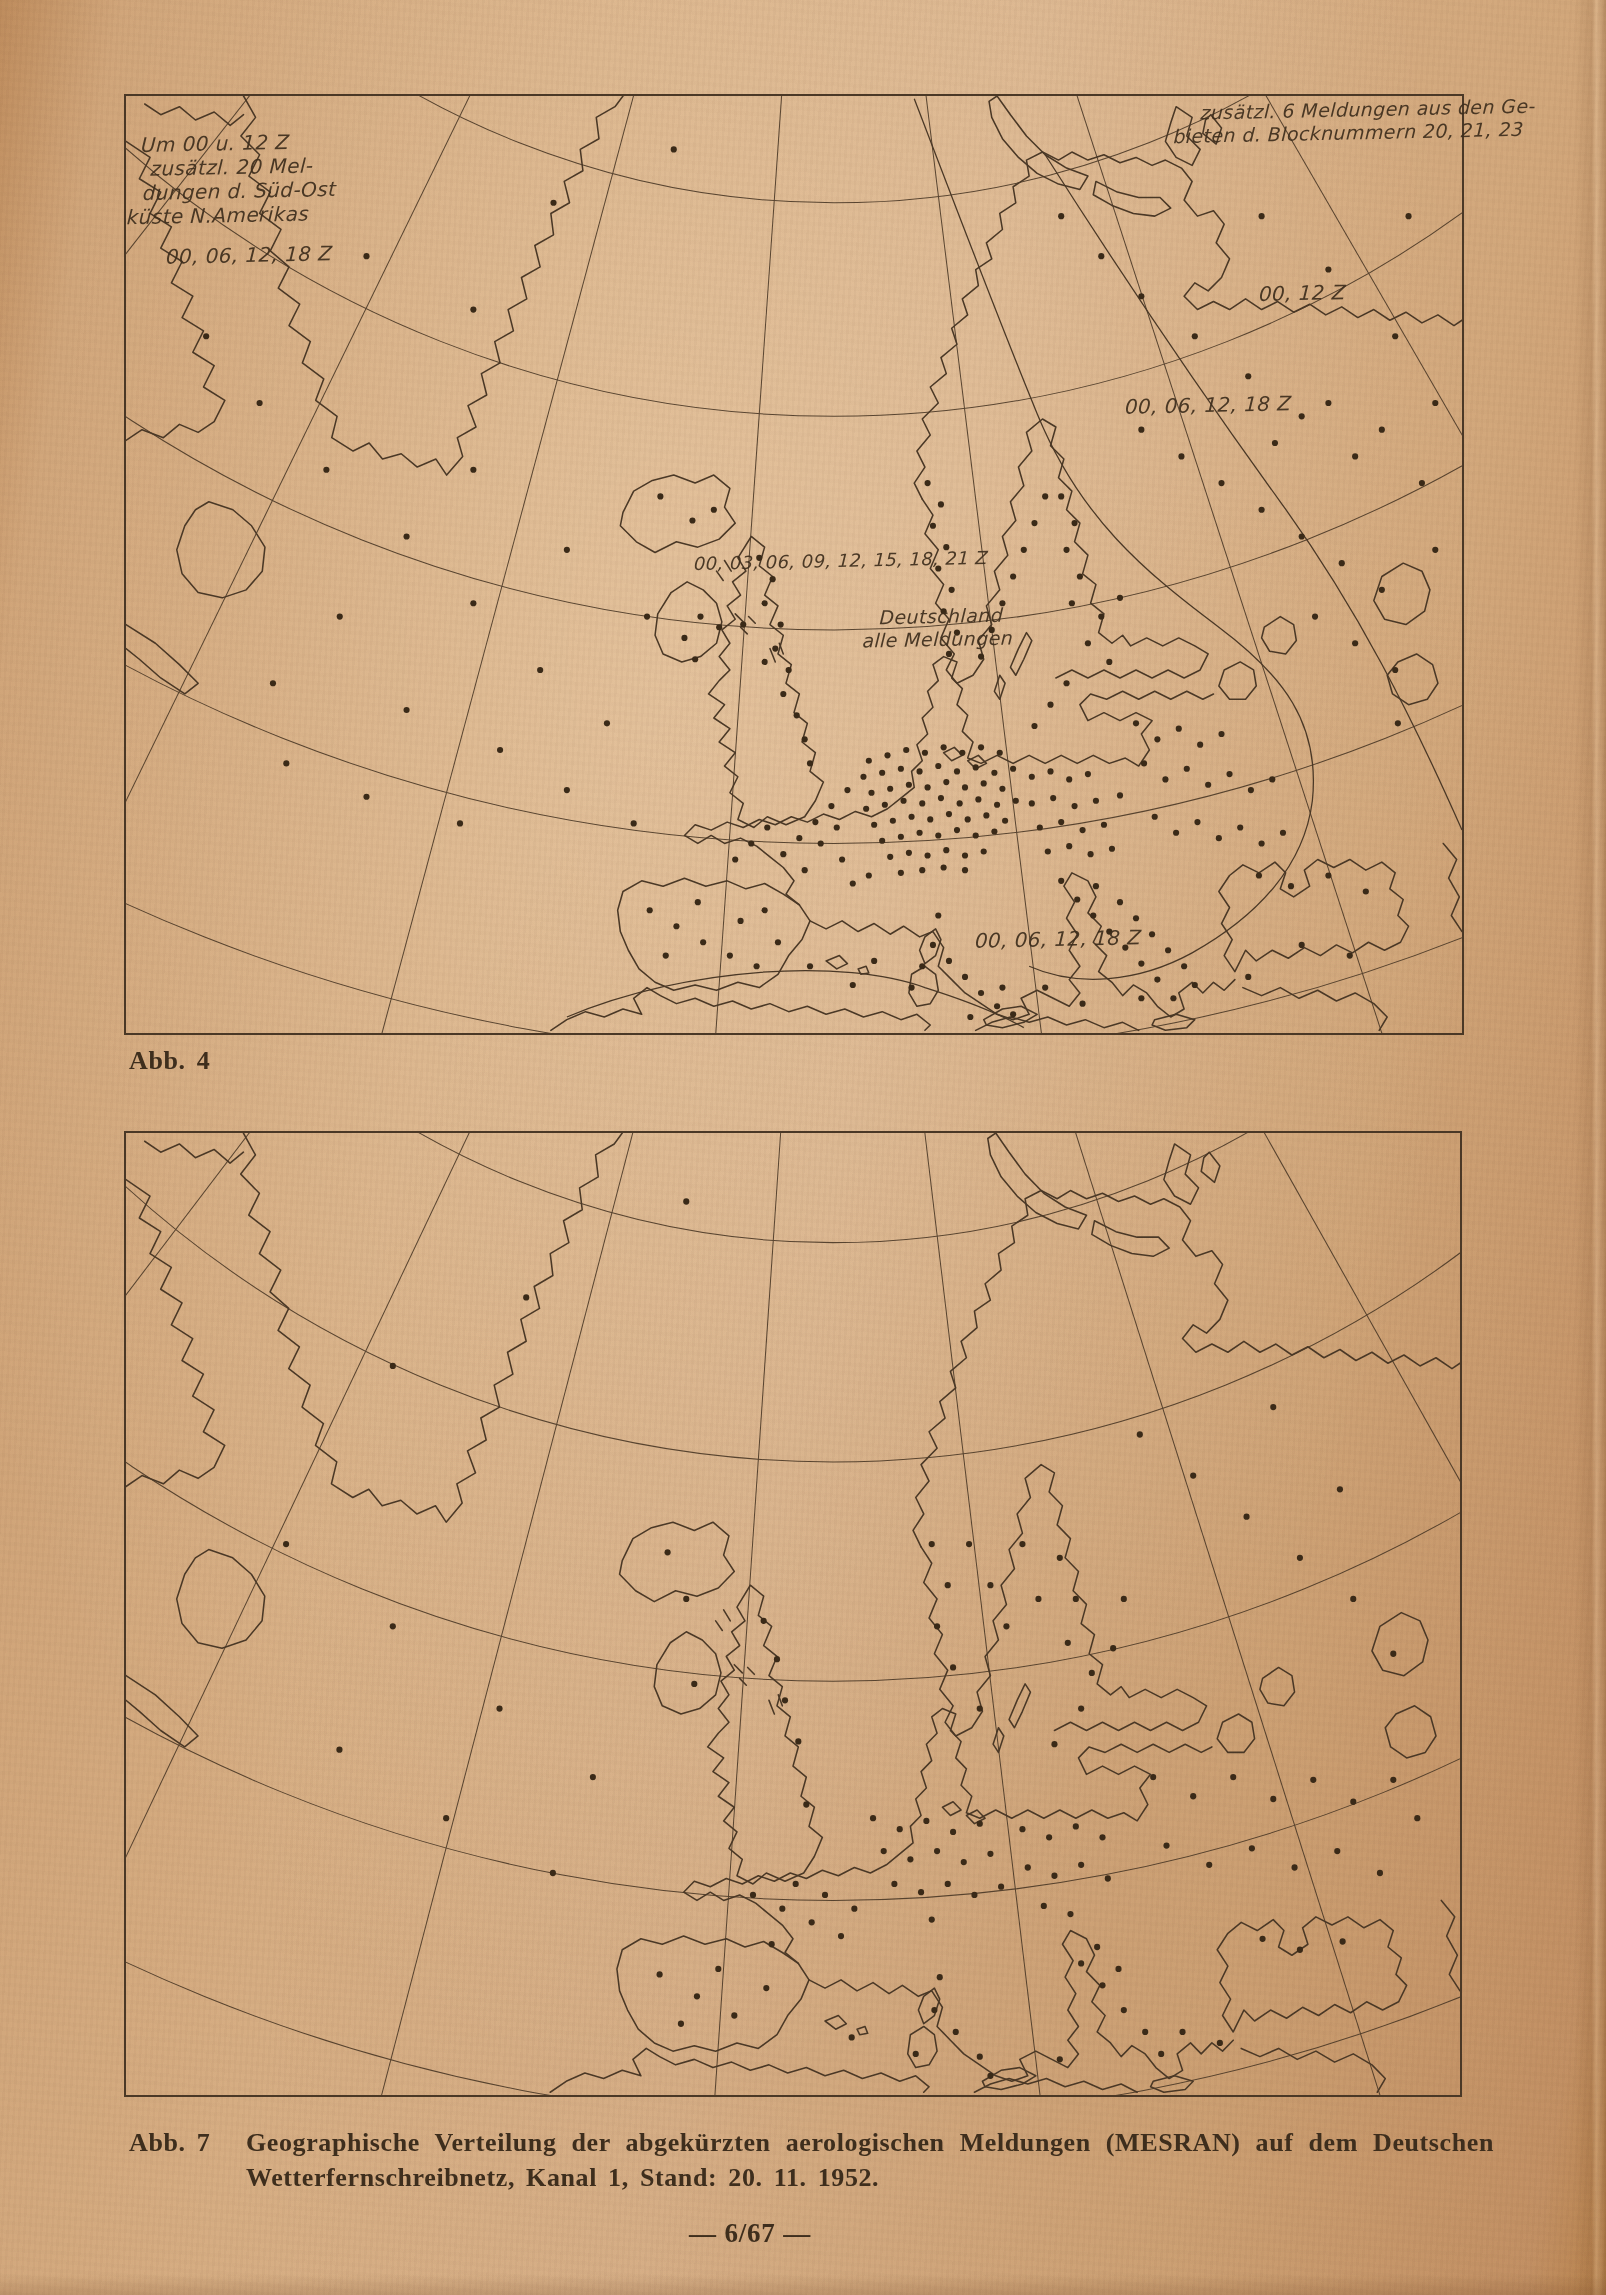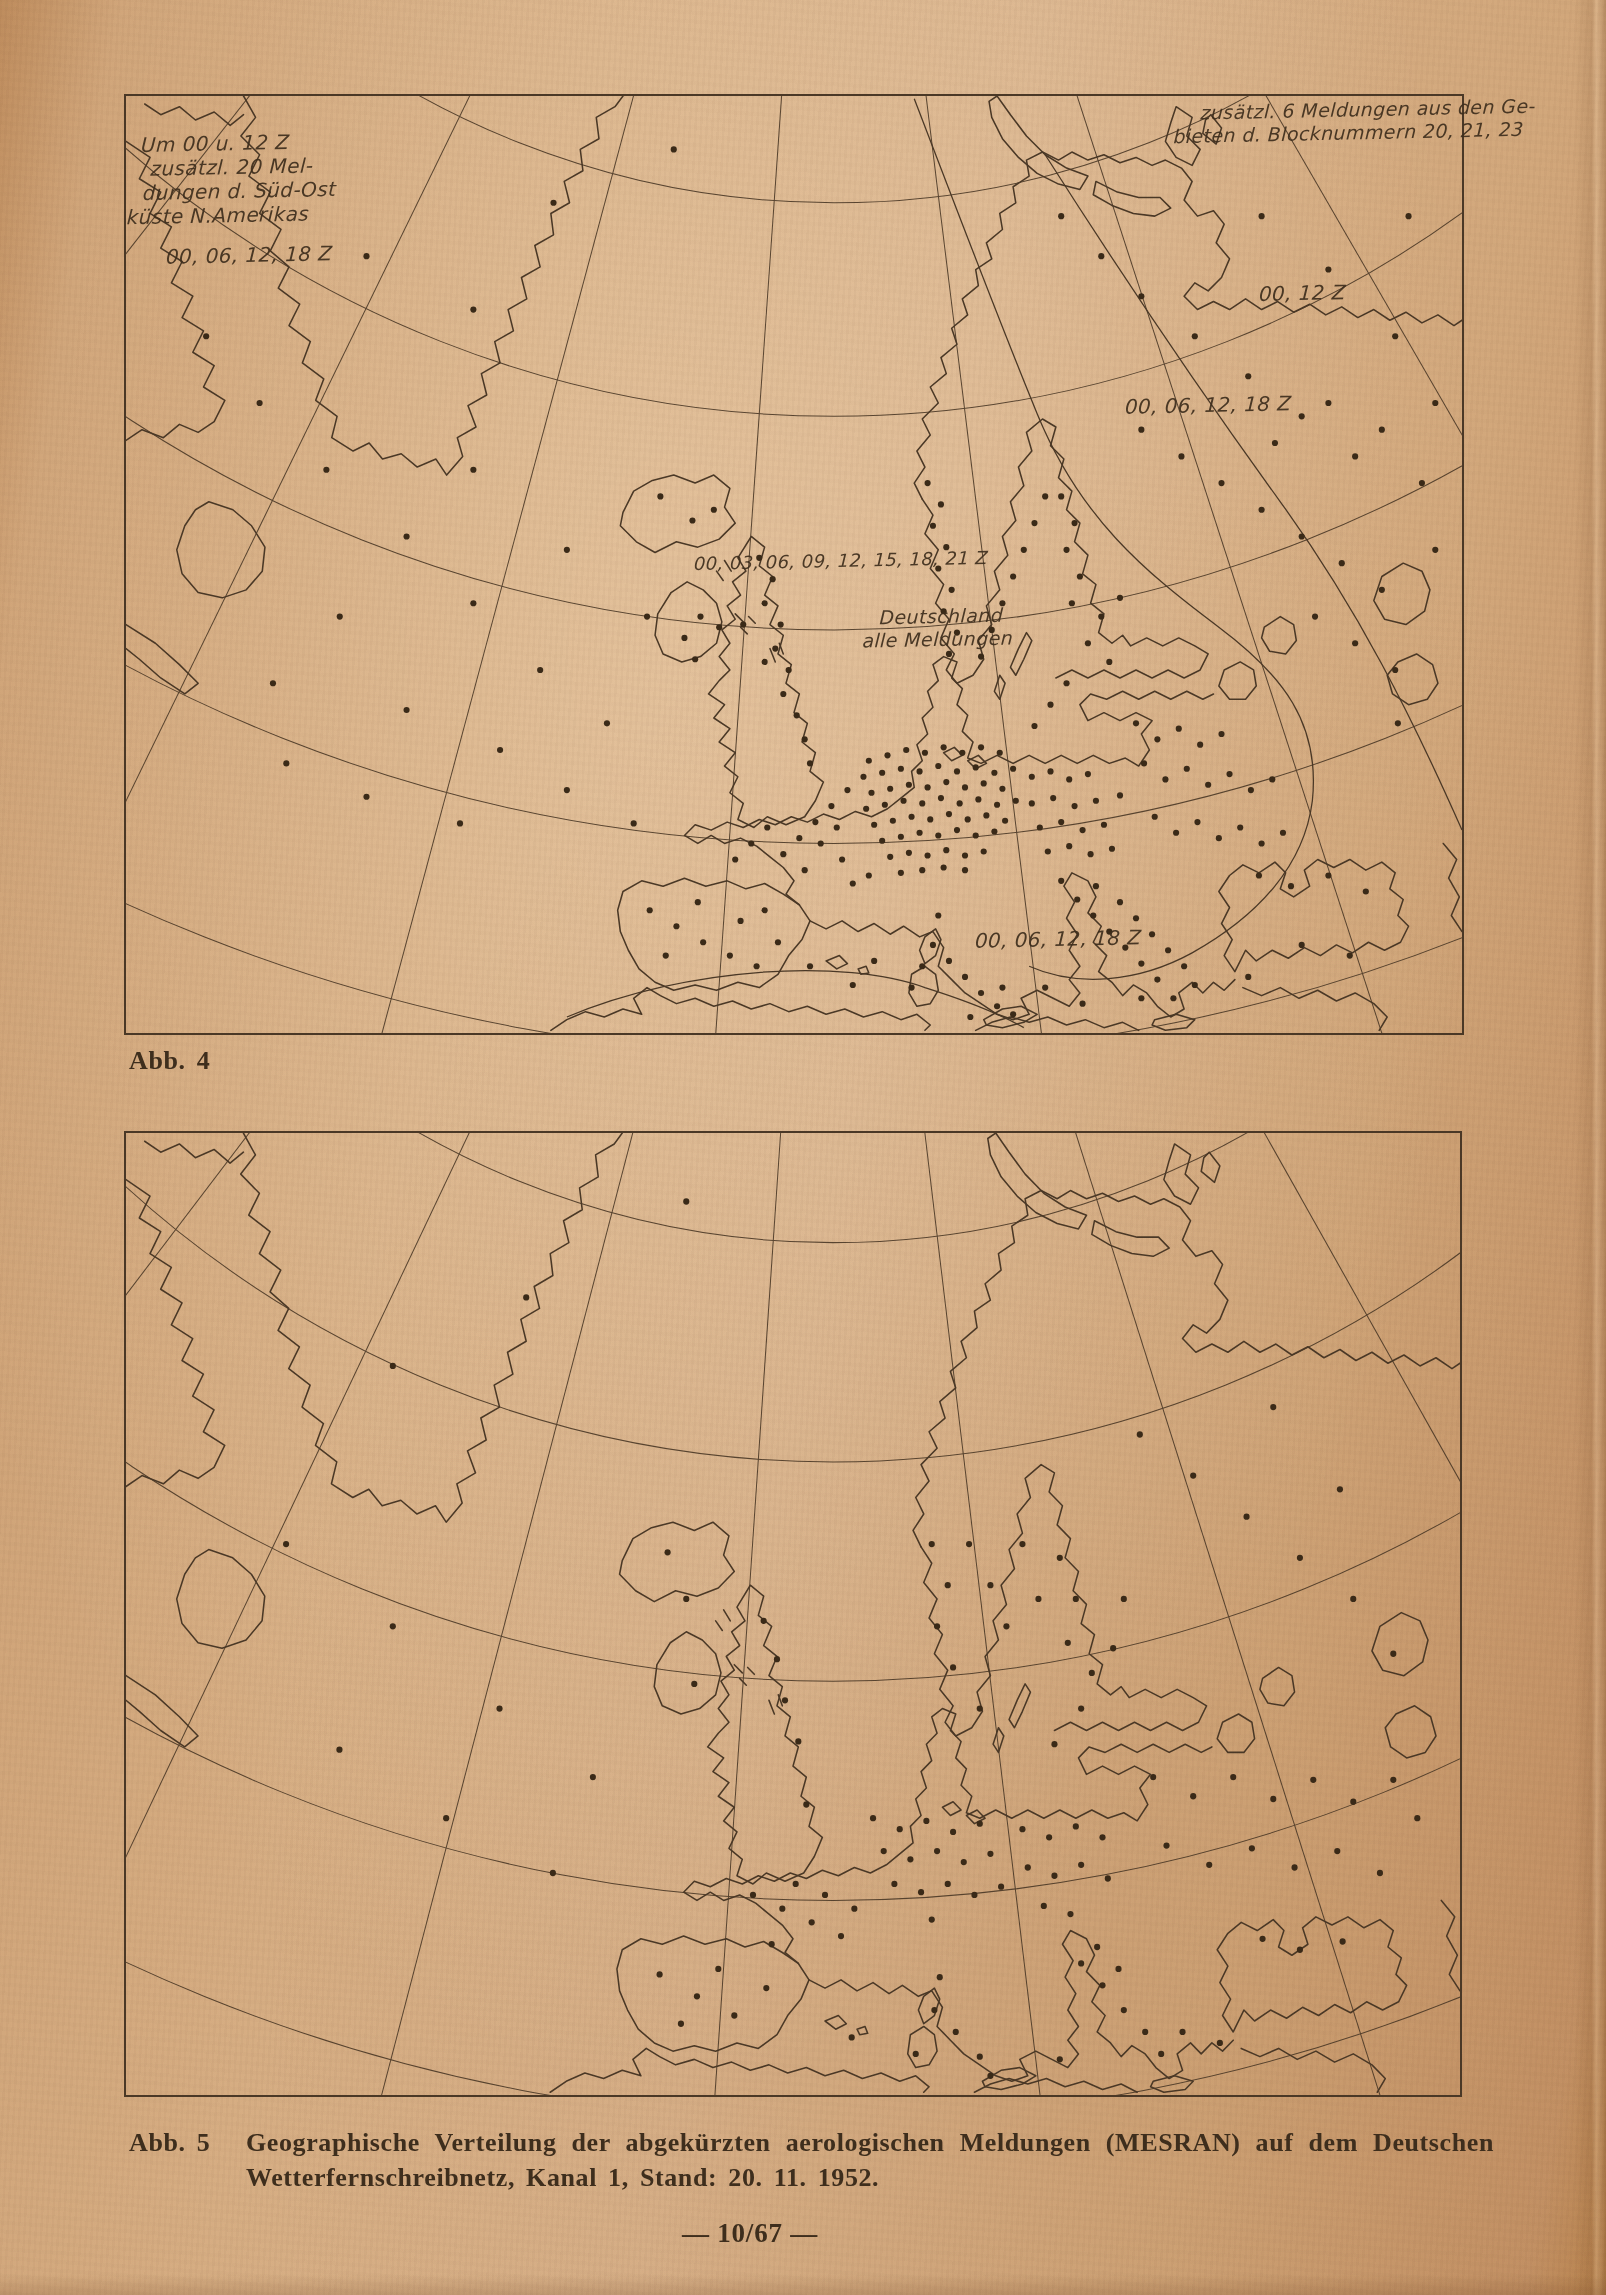--- a/index.html
+++ b/index.html
@@ -585,18 +585,18 @@
         <circle cx="420" cy="50" r="2.3" fill="#3a2a18" stroke="none"></circle>
         <circle cx="592" cy="672" r="2.3" fill="#3a2a18" stroke="none"></circle>
         <circle cx="648" cy="688" r="2.3" fill="#3a2a18" stroke="none"></circle>
         <circle cx="700" cy="676" r="2.3" fill="#3a2a18" stroke="none"></circle>
         <circle cx="544" cy="660" r="2.3" fill="#3a2a18" stroke="none"></circle>
       </g>
     </svg>
 </div>
 
 <div class="caption" id="caption5">
-  <span class="cap-prefix">Abb. 5</span>
+  <span class="cap-prefix">Abb. 7</span>
   <span>Geographische Verteilung der abgekürzten aerologischen Meldungen (MESRAN) auf dem Deutschen Wetterfernschreibnetz, Kanal 1, Stand: 20. 11. 1952.</span>
 </div>
 
-<div id="pagenum">— 10/67 —</div>
+<div id="pagenum">— 6/67 —</div>
 
 
 </body></html>

